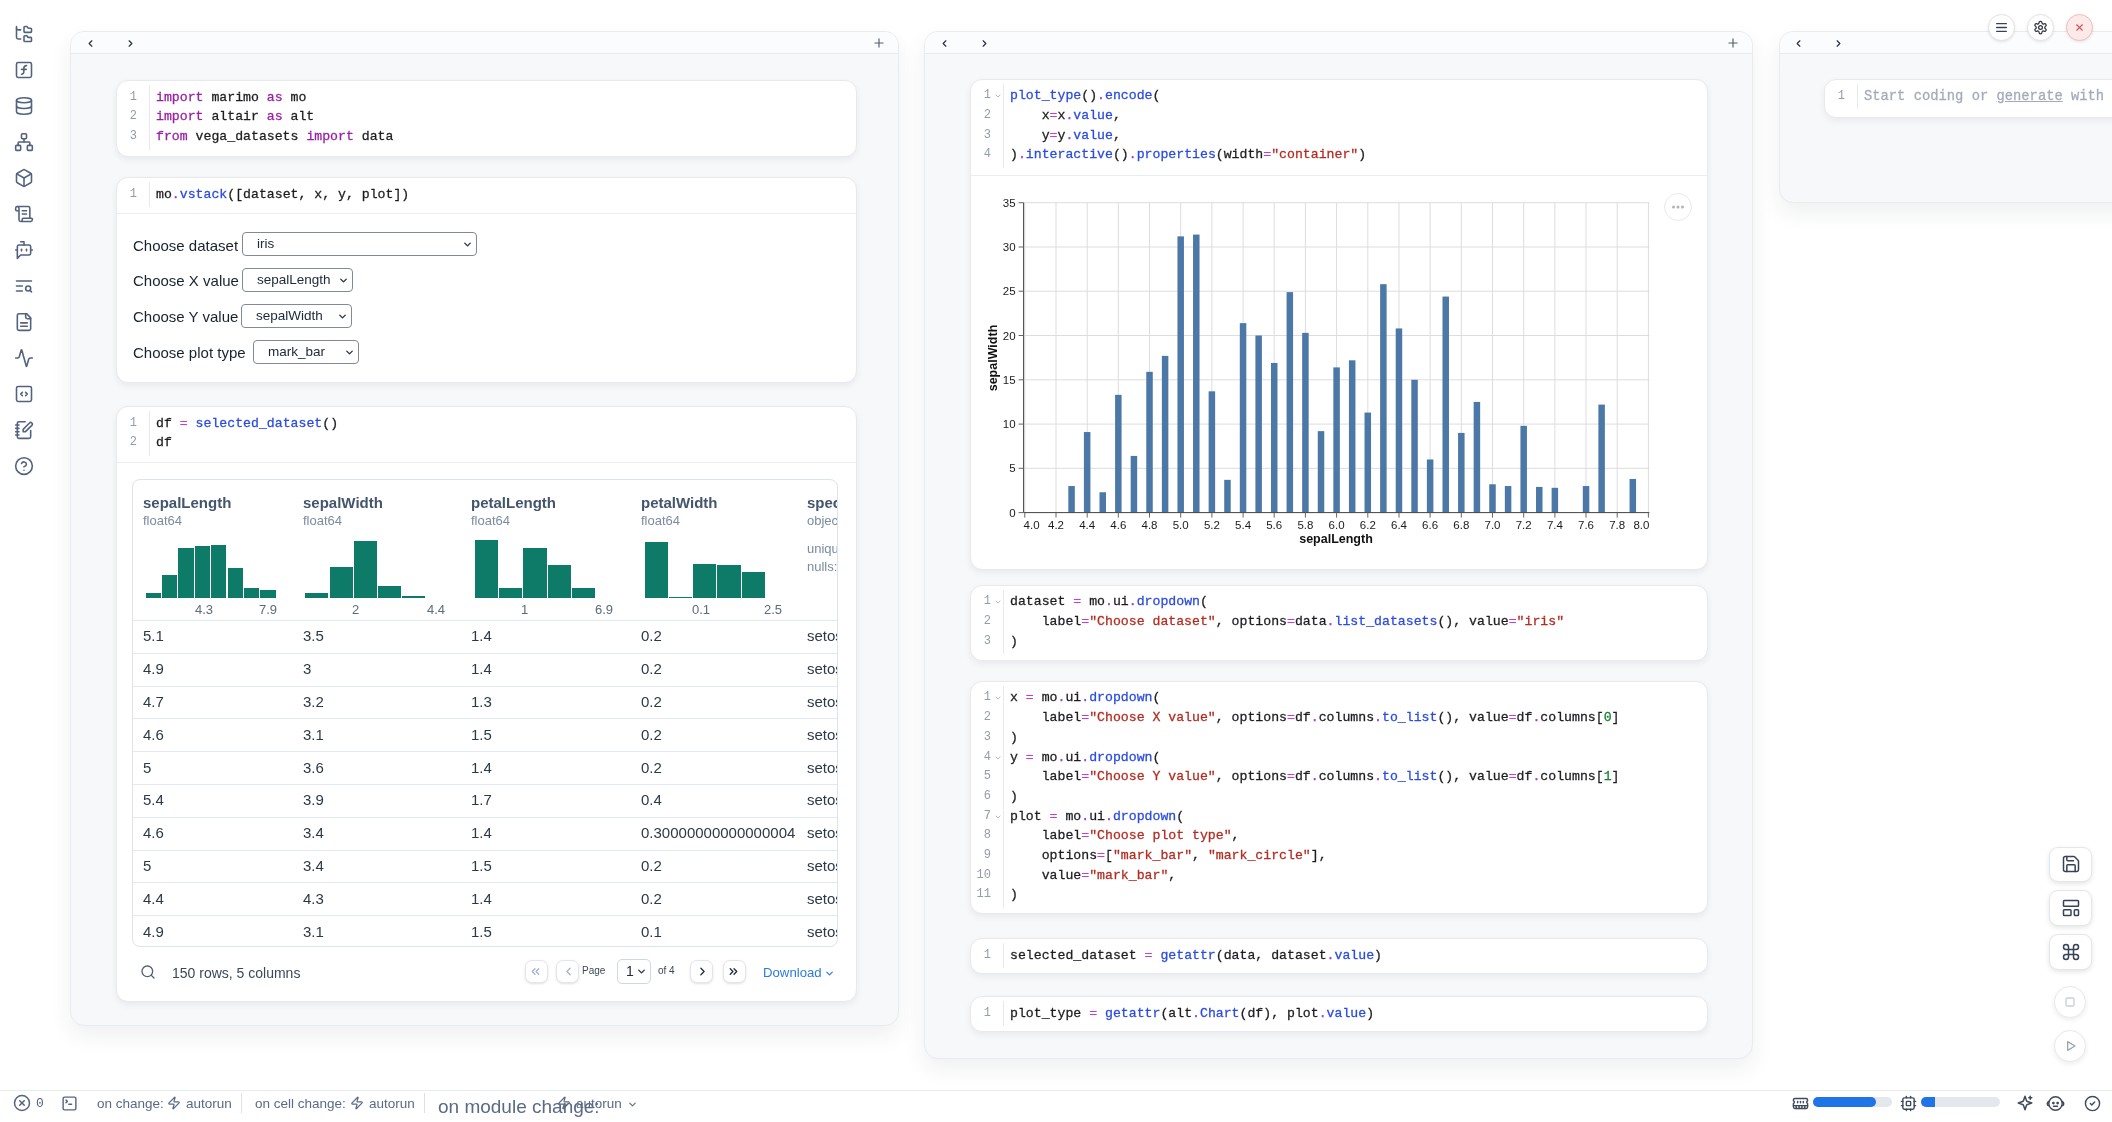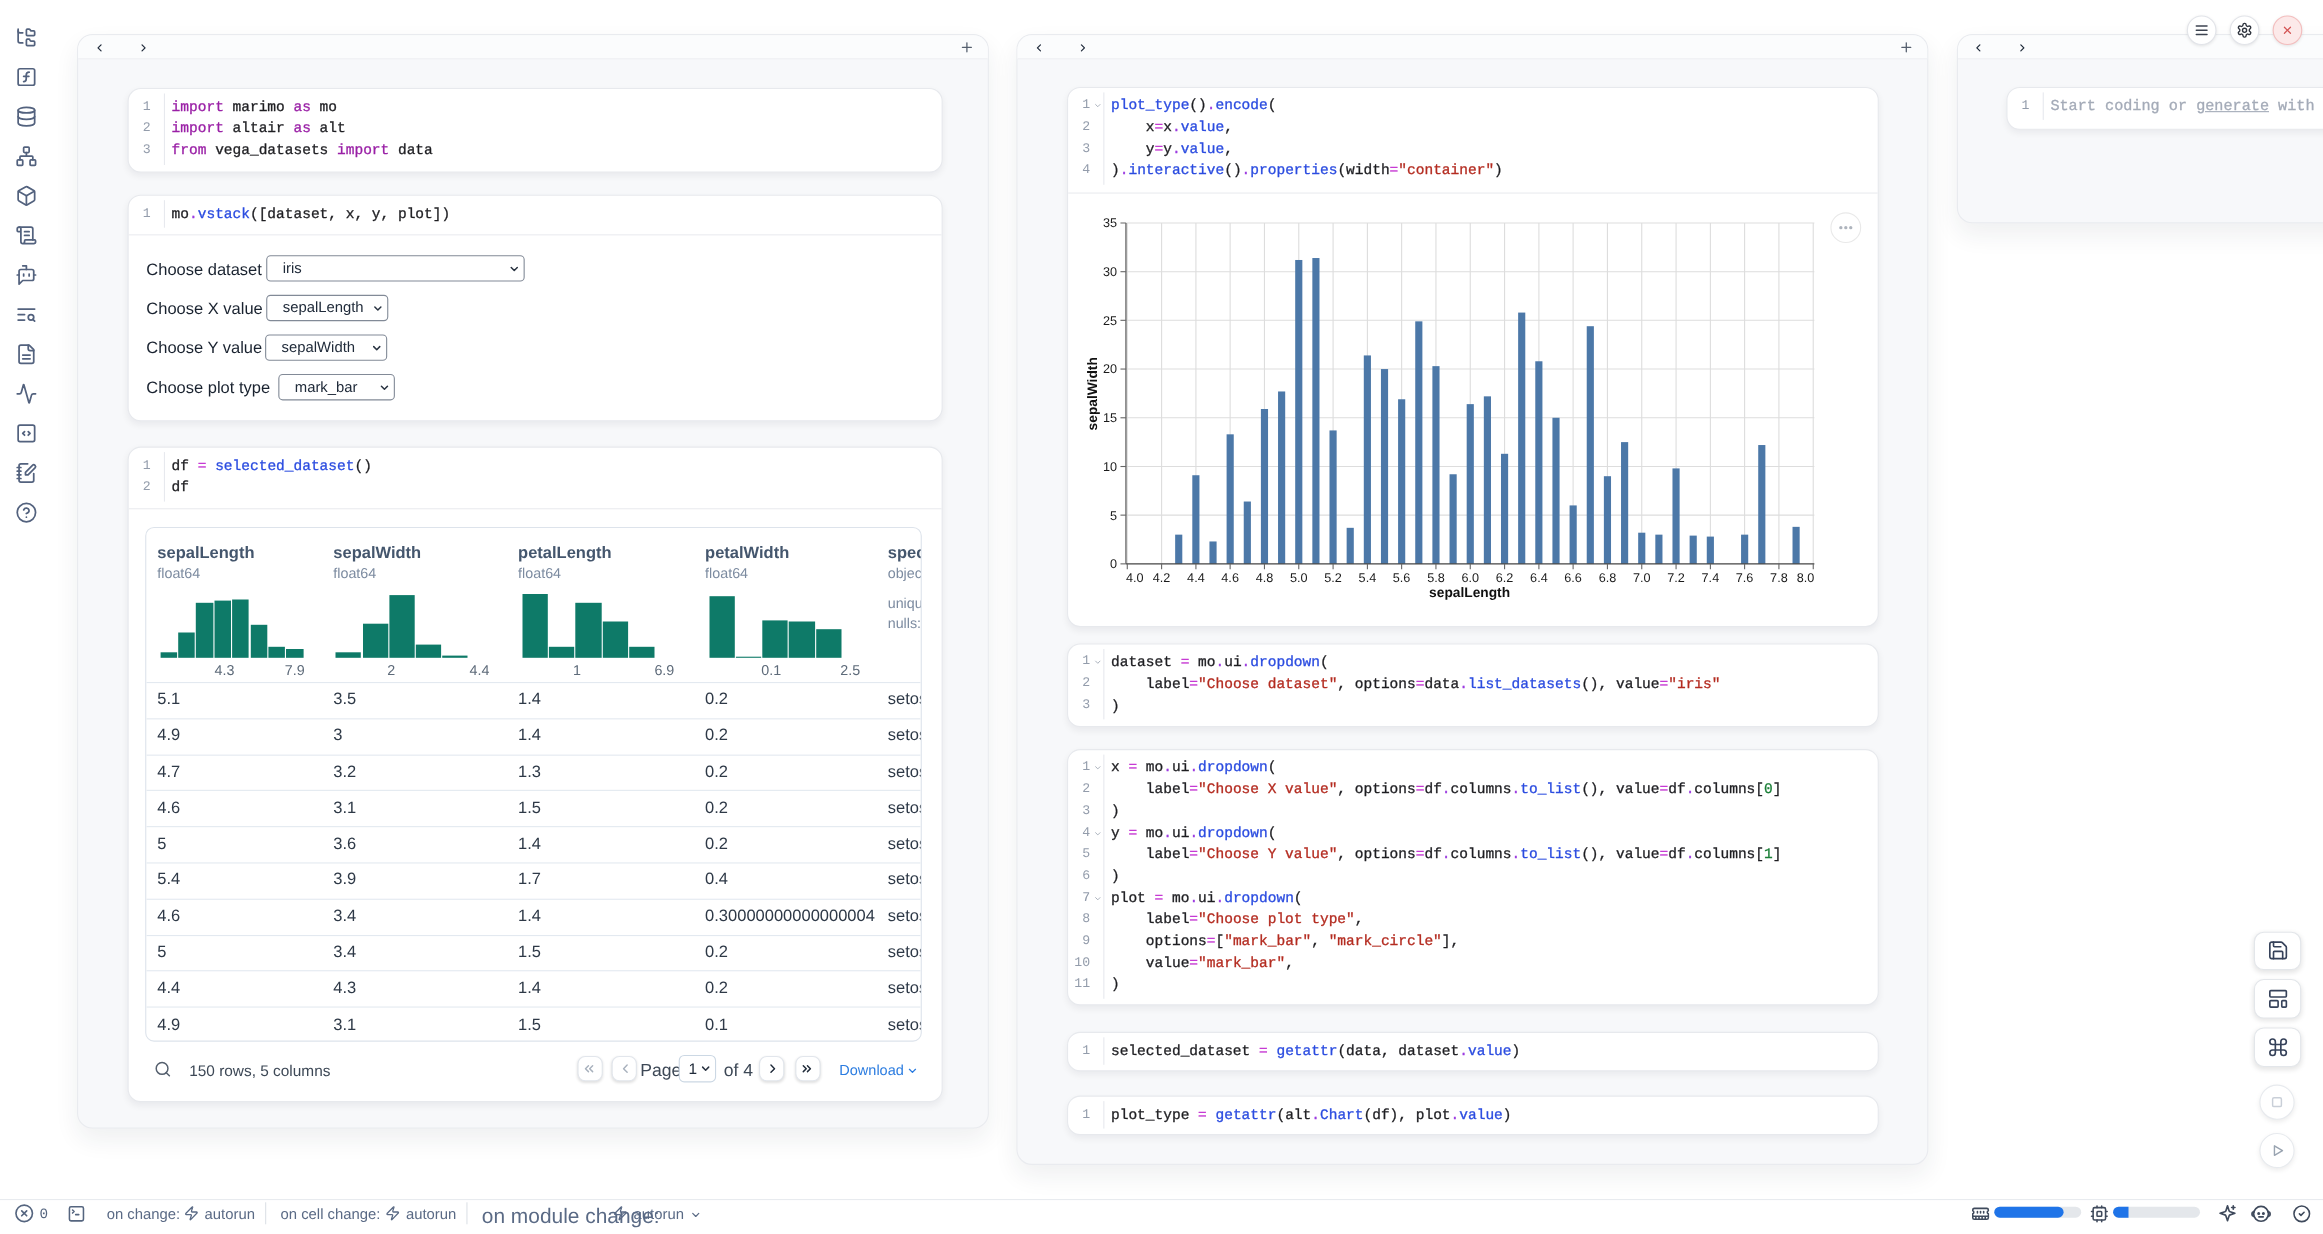--- a/index.html
+++ b/index.html
@@ -22,21 +22,21 @@
 .tbox { position:absolute; background:#fff; border:1px solid #dde3eb;
   border-radius:8px; overflow:hidden; }
 .th { position:absolute; font-size:15px; font-weight:bold; color:#44566d; }
 .tt { position:absolute; font-size:13px; color:#7c8ba0; }
 .hb { position:absolute; background:#0e7a68; }
 .hl { position:absolute; font-size:13px; color:#5e6b7a;margin-left:44px; }
 .tr { position:absolute; left:0; right:0; height:1px; background:#e3e9f0; }
 .td { position:absolute; font-size:15px; color:#2e3947; }
 .pgbtn { position:absolute; width:23px; height:23px; background:#fff;
   border:1px solid #e2e6ec; border-radius:7px; box-shadow:0 1px 2.5px rgba(0,0,0,.12); }
-.ftxt { position:absolute; font-size:16px; color:#3d4856; }
+.ftxt { position:absolute; font-size:10px; color:#3d4856; }
 </style></head>
 <body>
 <svg class="abs" style="left:14px;top:24px" width="20" height="20" viewBox="0 0 24 24" fill="none" stroke="#53627e" stroke-width="1.9" stroke-linecap="round" stroke-linejoin="round">
     <path d="M20 10a1 1 0 0 0 1-1V6a1 1 0 0 0-1-1h-2.5a1 1 0 0 1-.8-.4l-.9-1.2A1 1 0 0 0 15 3h-2a1 1 0 0 0-1 1v5a1 1 0 0 0 1 1Z"></path>
     <path d="M20 21a1 1 0 0 0 1-1v-3a1 1 0 0 0-1-1h-2.9a1 1 0 0 1-.88-.55l-.42-.85a1 1 0 0 0-.92-.6H13a1 1 0 0 0-1 1v5a1 1 0 0 0 1 1Z"></path>
     <path d="M3 5a2 2 0 0 0 2 2h3"></path>
     <path d="M3 3v13a2 2 0 0 0 2 2h3"></path>
   </svg>
 <svg class="abs" style="left:14px;top:60px" width="20" height="20" viewBox="0 0 24 24" fill="none" stroke="#53627e" stroke-width="1.9" stroke-linecap="round" stroke-linejoin="round">
     <rect x="3" y="3" width="18" height="18" rx="2"></rect>

